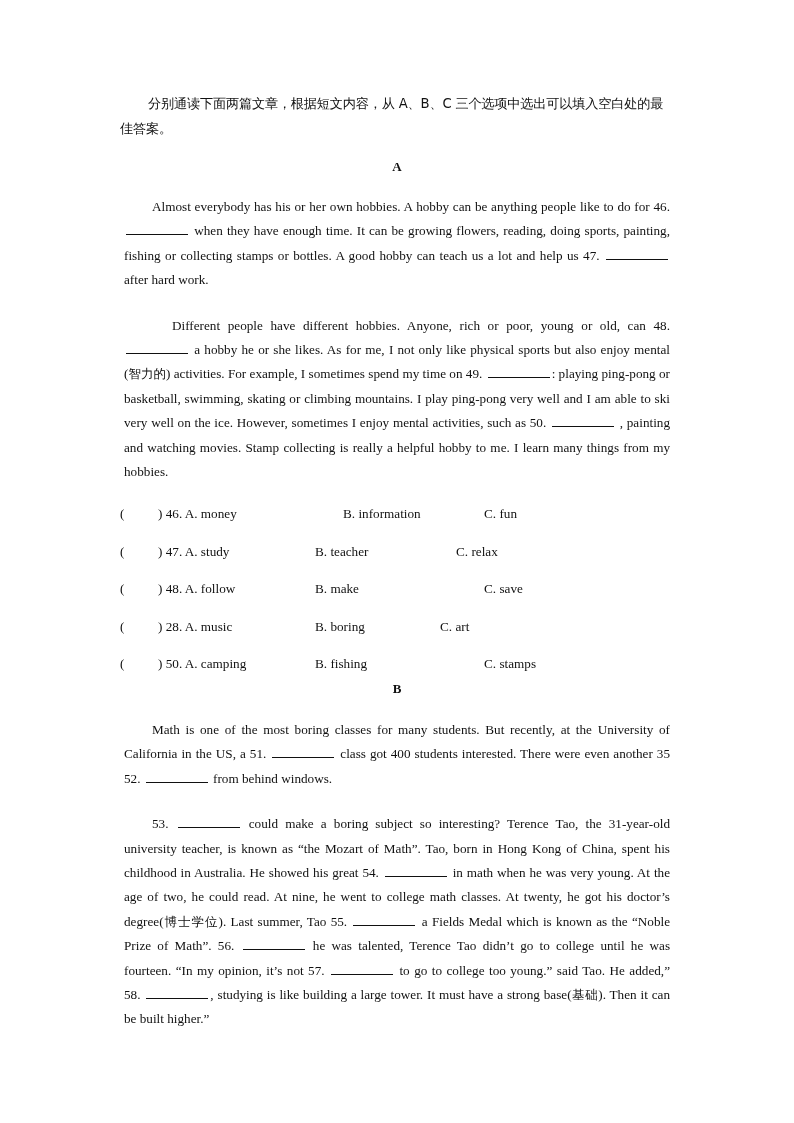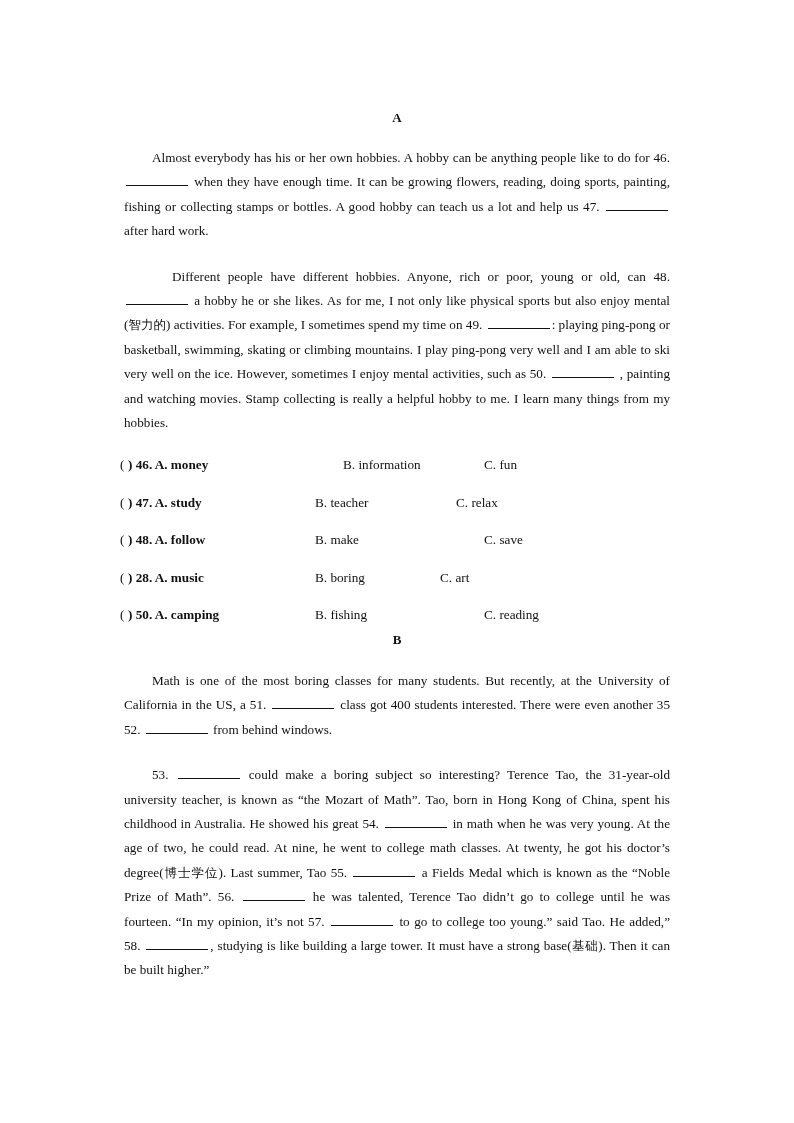--- a/index.html
+++ b/index.html
@@ -69,35 +69,36 @@
       position: relative;
       height: 37.5px;
       line-height: 24px;
     }
     .opt-row span {
       position: absolute;
       top: 0;
       white-space: nowrap;
     }
     .paren-open { left: 0; }
-    .paren-close { left: 8px; cursor: text; font-weight: bold; }
+    .paren-close { left: 38px; cursor: text; }
     .answer-slot {
       position: absolute;
       left: 6px;
       top: 4px;
       width: 18px;
       height: 16px;
       cursor: text;
     }
   </style>
 </head>
 <body>
 
 <div class="page">
 
+  <p class="instr">分别通读下面两篇文章，根据短文内容，从 A、B、C 三个选项中选出可以填入空白处的最佳答案。</p>
 
   <div style="height:14px"></div>
   <p class="section-title">A</p>
   <div style="height:12px"></div>
 
   <p class="para"><span>Almost everybody has his or her own hobbies. A hobby can be anything people like to do for 46.</span> <span class="blank"></span> <span>when they have enough time. It can be growing flowers, reading, doing sports, painting, fishing or collecting stamps or bottles. A good hobby can teach us a lot and help us 47.</span> <span class="blank"></span> <span>after hard work.</span></p>
 
   <div style="height:13px"></div>
 
   <p class="para deep-indent"><span>Different people have different hobbies. Anyone, rich or poor, young or old, can 48.</span> <span class="blank"></span> <span>a hobby he or she likes. As for me, I not only like physical sports but also enjoy mental (</span><span class="cjk">智力的</span><span>) activities. For example, I sometimes spend my time on 49.</span> <span class="blank"></span><span>: playing ping-pong or basketball, swimming, skating or climbing mountains. I play ping-pong very well and I am able to ski very well on the ice. However, sometimes I enjoy mental activities, such as 50.</span> <span class="blank"></span> <span>, painting and watching movies. Stamp collecting is really a helpful hobby to me. I learn many things from my hobbies.</span></p>
@@ -131,21 +132,21 @@
       <span class="answer-slot"></span>
       <span class="paren-close">) 28. A. music</span>
       <span style="left:195px">B. boring</span>
       <span style="left:320px">C. art</span>
     </li>
     <li class="opt-row">
       <span class="paren-open">(</span>
       <span class="answer-slot"></span>
       <span class="paren-close">) 50. A. camping</span>
       <span style="left:195px">B. fishing</span>
-      <span style="left:364px">C. reading</span>
+      <span style="left:364px">C. stamps</span>
     </li>
   </ul>
 
   <p class="section-title" style="margin-top:-13px">B</p>
   <div style="height:13px"></div>
 
   <p class="para"><span>Math is one of the most boring classes for many students. But recently, at the University of California in the US, a 51.</span> <span class="blank"></span> <span>class got 400 students interested. There were even another 35 52.</span> <span class="blank"></span> <span>from behind windows.</span></p>
 
   <div style="height:13px"></div>
 

